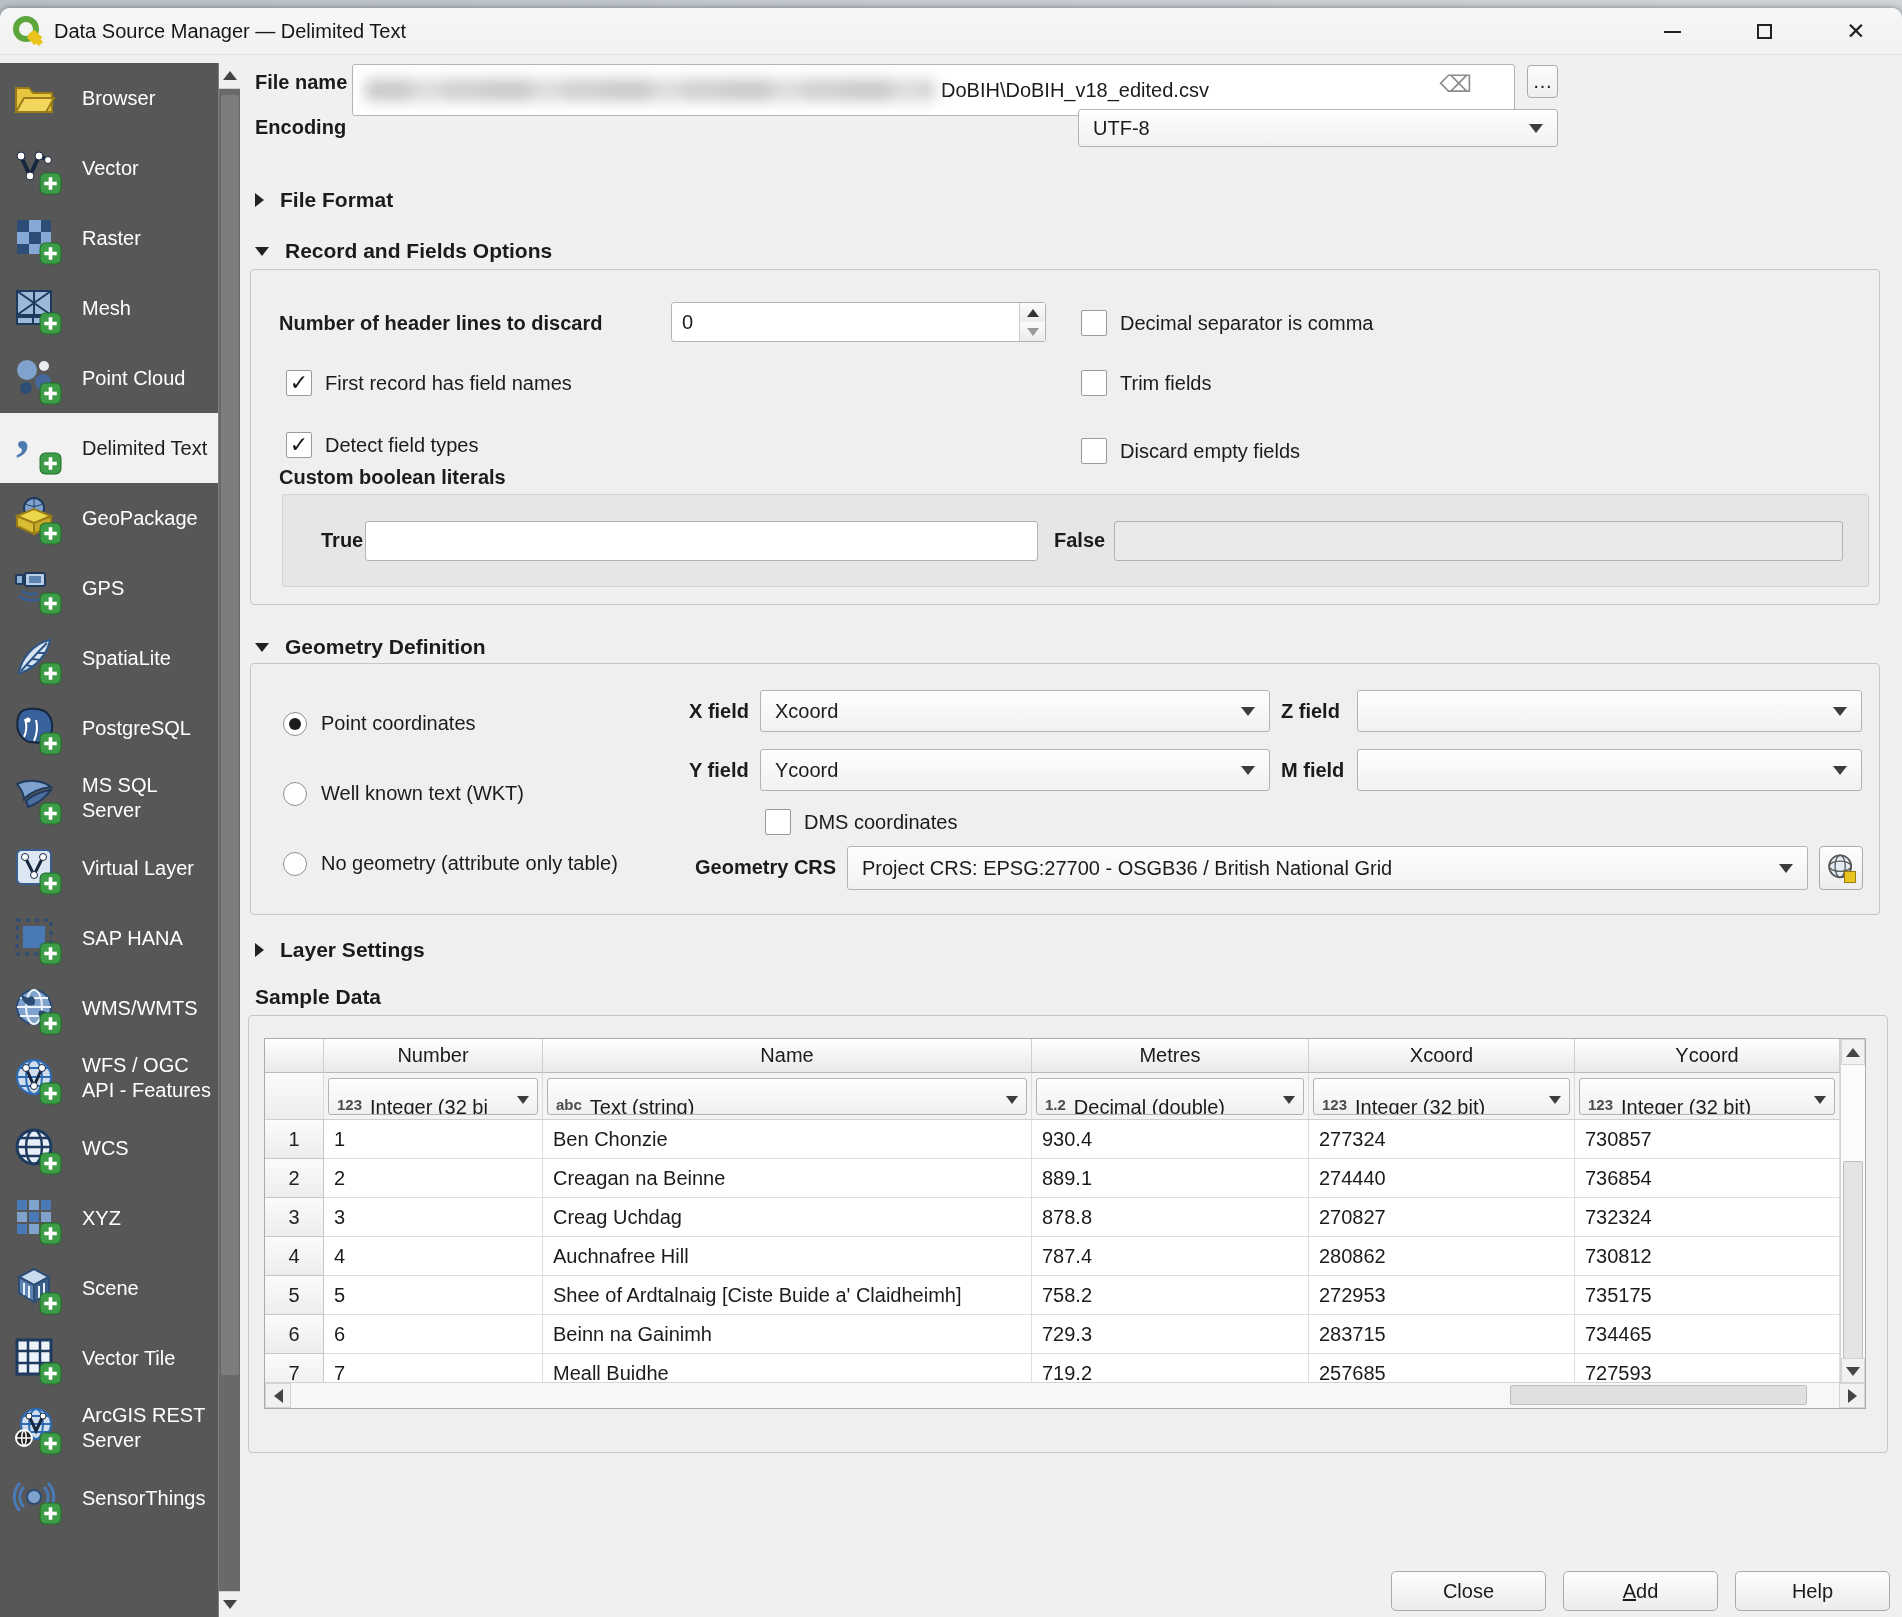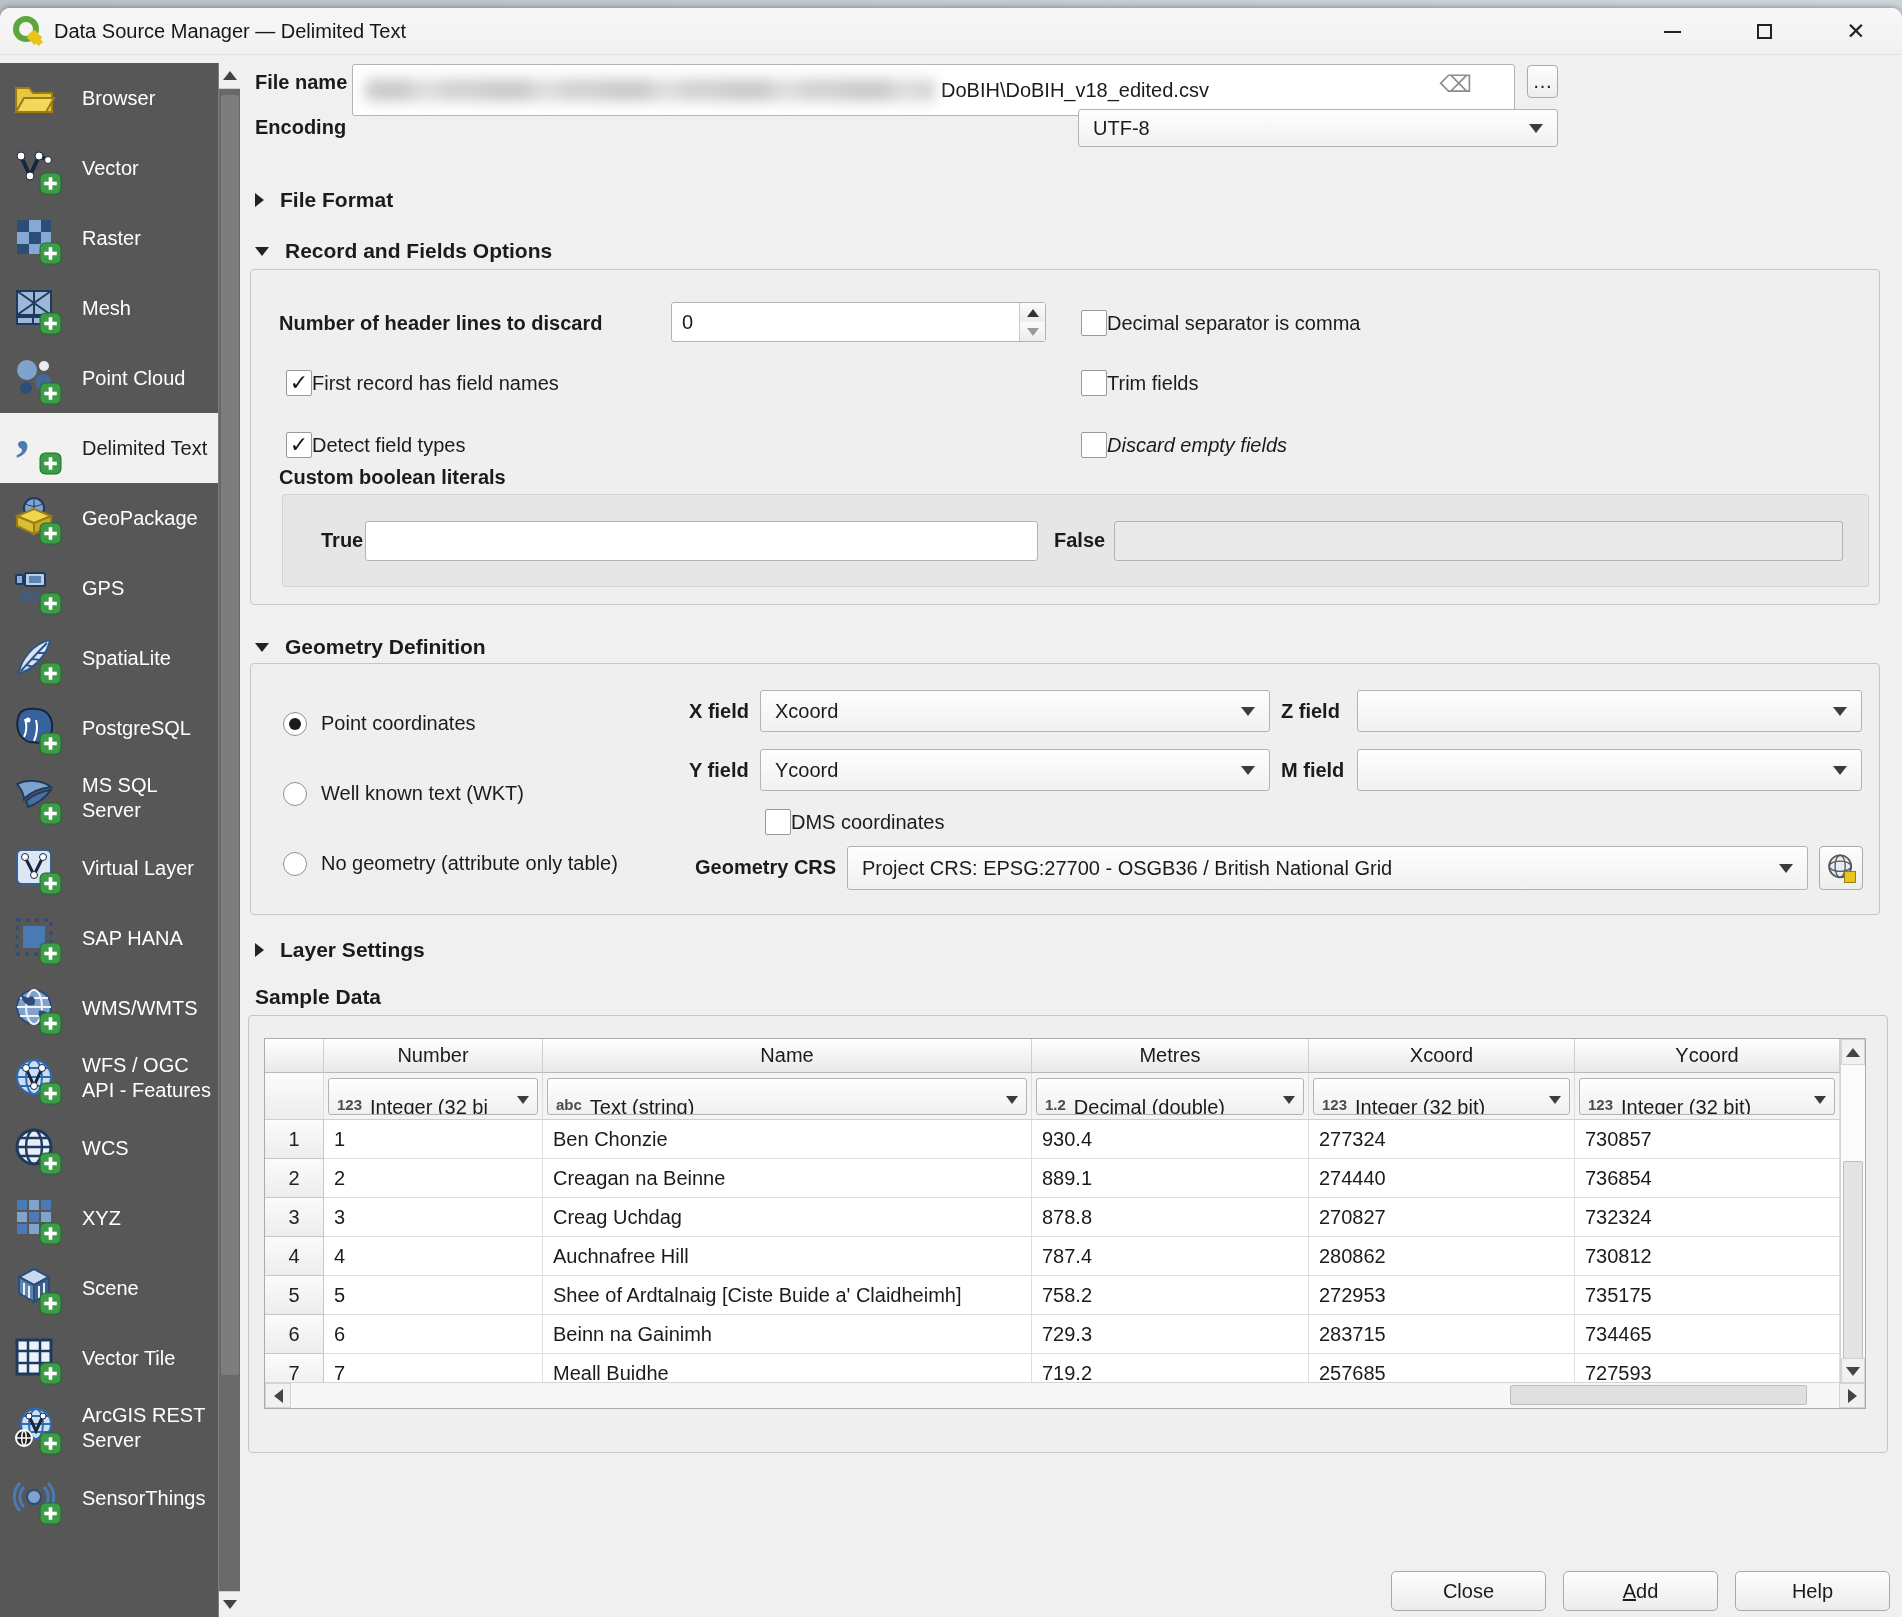--- a/index.html
+++ b/index.html
@@ -68,21 +68,21 @@
   .combo {
     position:absolute; background:linear-gradient(#fefefe,#f1f1f1); border:1px solid #b3b3b3; border-radius:3px;
     height:38px; display:flex; align-items:center; padding:0 14px; justify-content:space-between; white-space:nowrap; overflow:hidden;
   }
   .combo-arrow { width:0; height:0; border-left:7px solid transparent; border-right:7px solid transparent; border-top:9px solid #3c3c3c; flex:none; margin-left:10px; }
   .section-hdr { position:absolute; display:flex; align-items:center; gap:16px; font-weight:bold; font-size:21px; }
   .groupbox { position:absolute; border:1px solid #c6c6c6; border-radius:4px; background:#efefef; }
   .innerbox { position:absolute; border:1px solid #d2d2d2; border-radius:3px; background:#e6e6e6; }
   .bold { font-weight:bold; }
   
-  .cb-row { display:flex; align-items:center; position:absolute; }
+  .cb-row { display:flex; align-items:center; gap:13px; position:absolute; }
   .cb-box { width:26px; height:26px; background:#fff; border:1px solid #9a9a9a; border-radius:2px;
     display:flex; align-items:center; justify-content:center; flex:none; }
   .cb-mark { display:none; font-weight:bold; font-size:22px; color:#111; line-height:1; }
   .cb-row.checked .cb-mark { display:block; }
   .rb-row { display:flex; align-items:flex-start; gap:14px; position:absolute; }
   .rb-circle { width:24px; height:24px; border-radius:50%; background:#fff; border:1px solid #8f8f8f;
     display:flex; align-items:center; justify-content:center; flex:none; }
   .rb-dot { width:12px; height:12px; border-radius:50%; background:#1b1b1b; display:none; }
   .rb-row.selected .rb-dot { display:block; }
   
@@ -542,21 +542,21 @@
       <div>
 
       <div class="cb-row" style="top: 40px; left: 830px;">
             <span class="cb-box"></span>
             <span>Decimal separator is comma</span>
           </div>
           <div class="cb-row" style="top: 100px; left: 830px;">
             <span class="cb-box"></span>
             <span>Trim fields</span>
           </div>
-          <div class="cb-row" style="top: 162px; left: 830px; font-style: italic;">
+          <div class="cb-row" style="top: 168px; left: 830px;">
             <span class="cb-box"></span>
             <span>Discard empty fields</span>
           </div>
         </div>
 
       <span class="lbl bold" style="left:28px; top:196px;">Custom boolean literals</span>
       <div class="innerbox" style="left:31px; top:224px; width:1587px; height:93px;">
         <span class="lbl" style="left:38px; top:34px;">True</span>
         <div class="text-input" style="left:82px; top:26px; width:673px; height:40px;">
             <span></span>

